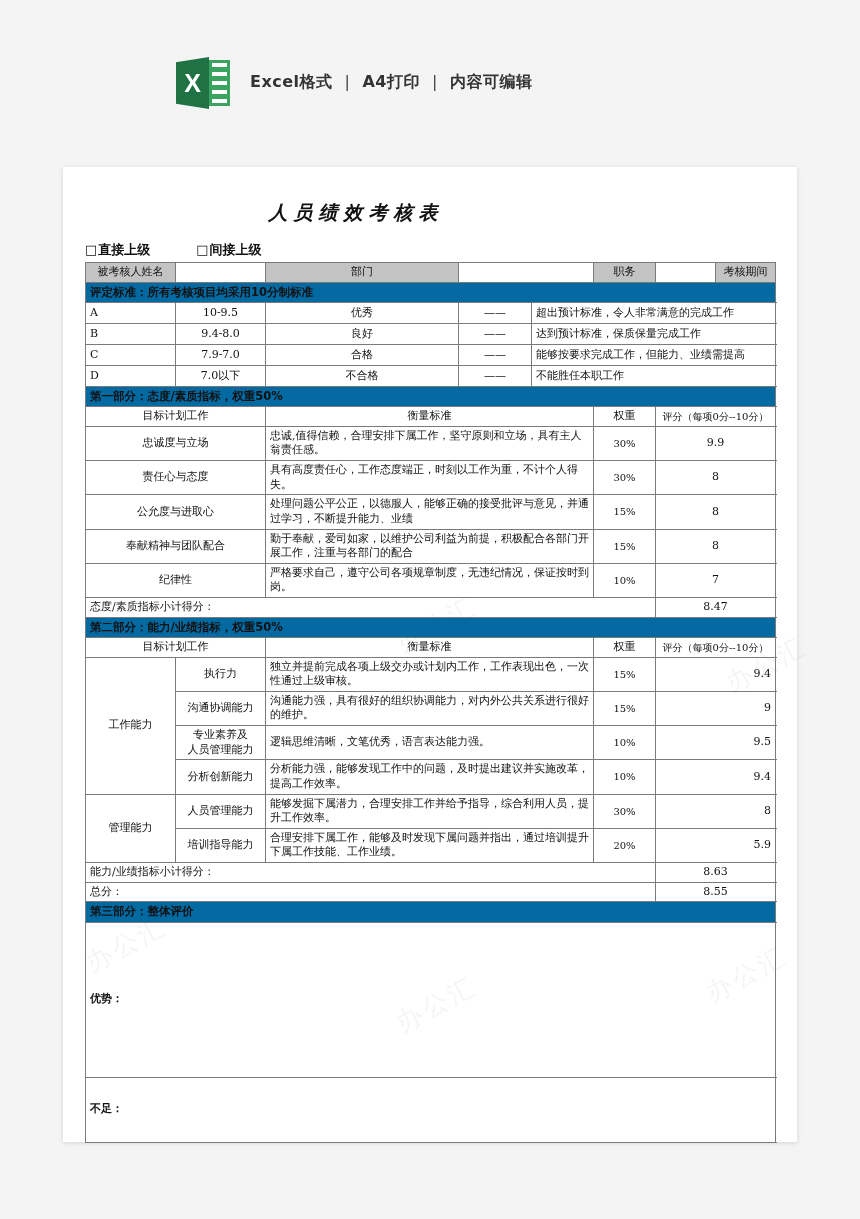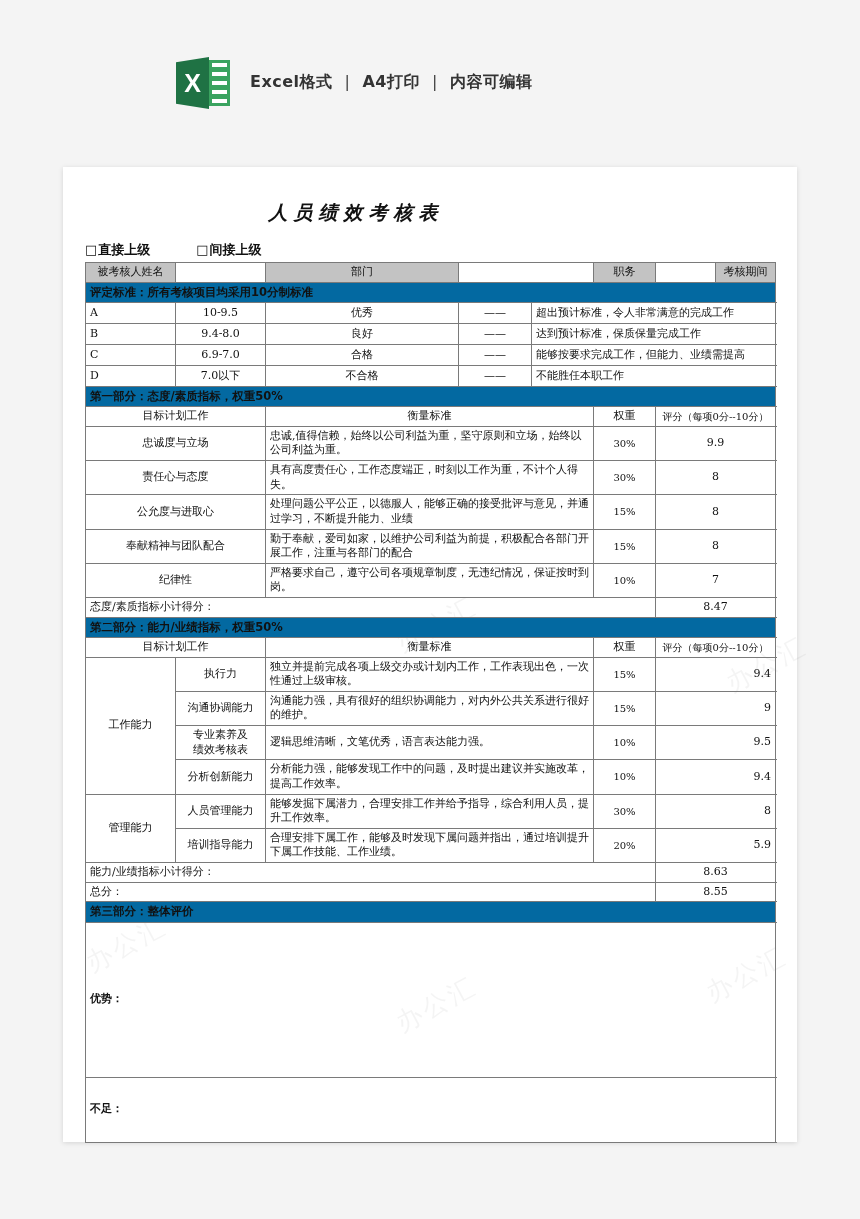--- a/index.html
+++ b/index.html
@@ -256,21 +256,21 @@
     </tr>
     <tr class="crit">
       <td class="lft">B</td>
       <td class="ctr">9.4-8.0</td>
       <td class="ctr">良好</td>
       <td class="ctr">——</td>
       <td class="lft" colspan="5">达到预计标准，保质保量完成工作</td>
     </tr>
     <tr class="crit">
       <td class="lft">C</td>
-      <td class="ctr">6.9-7.0</td>
+      <td class="ctr">7.9-7.0</td>
       <td class="ctr">合格</td>
       <td class="ctr">——</td>
       <td class="lft" colspan="5">能够按要求完成工作，但能力、业绩需提高</td>
     </tr>
     <tr class="crit">
       <td class="lft">D</td>
       <td class="ctr">7.0以下</td>
       <td class="ctr">不合格</td>
       <td class="ctr">——</td>
       <td class="lft" colspan="5">不能胜任本职工作</td>
@@ -282,21 +282,21 @@
 
     <tr>
       <td class="ctr" colspan="2">目标计划工作</td>
       <td class="ctr" colspan="3">衡量标准</td>
       <td class="ctr">权重</td>
       <td class="ctr small" colspan="3">评分（每项0分--10分）</td>
     </tr>
 
     <tr class="tall">
       <td class="ctr" colspan="2">忠诚度与立场</td>
-      <td class="lft desc" colspan="3">忠诚,值得信赖，始终以公司利益为重，坚守原则和立场，始终以公司利益为重。</td>
+      <td class="lft desc" colspan="3">忠诚,值得信赖，合理安排下属工作，坚守原则和立场，具有主人翁责任感。</td>
       <td class="ctr small">30%</td>
       <td class="ctr" colspan="3">9.9</td>
     </tr>
     <tr class="tall">
       <td class="ctr" colspan="2">责任心与态度</td>
       <td class="lft desc" colspan="3">具有高度责任心，工作态度端正，时刻以工作为重，不计个人得失。</td>
       <td class="ctr small">30%</td>
       <td class="ctr" colspan="3">8</td>
     </tr>
     <tr class="tall">
@@ -342,21 +342,21 @@
       <td class="rgt" colspan="3">9.4</td>
     </tr>
     <tr class="tall">
       <td class="ctr">沟通协调能力</td>
       <td class="lft desc" colspan="3">沟通能力强，具有很好的组织协调能力，对内外公共关系进行很好的维护。</td>
       <td class="ctr small">15%</td>
       <td class="rgt" colspan="3">9</td>
     </tr>
     <tr class="tall">
       <td class="ctr" style="white-space:pre-line">专业素养及
-绩效考核表</td>
+人员管理能力</td>
       <td class="lft desc" colspan="3">逻辑思维清晰，文笔优秀，语言表达能力强。</td>
       <td class="ctr small">10%</td>
       <td class="rgt" colspan="3">9.5</td>
     </tr>
     <tr class="tall">
       <td class="ctr">分析创新能力</td>
       <td class="lft desc" colspan="3">分析能力强，能够发现工作中的问题，及时提出建议并实施改革，提高工作效率。</td>
       <td class="ctr small">10%</td>
       <td class="rgt" colspan="3">9.4</td>
     </tr>

